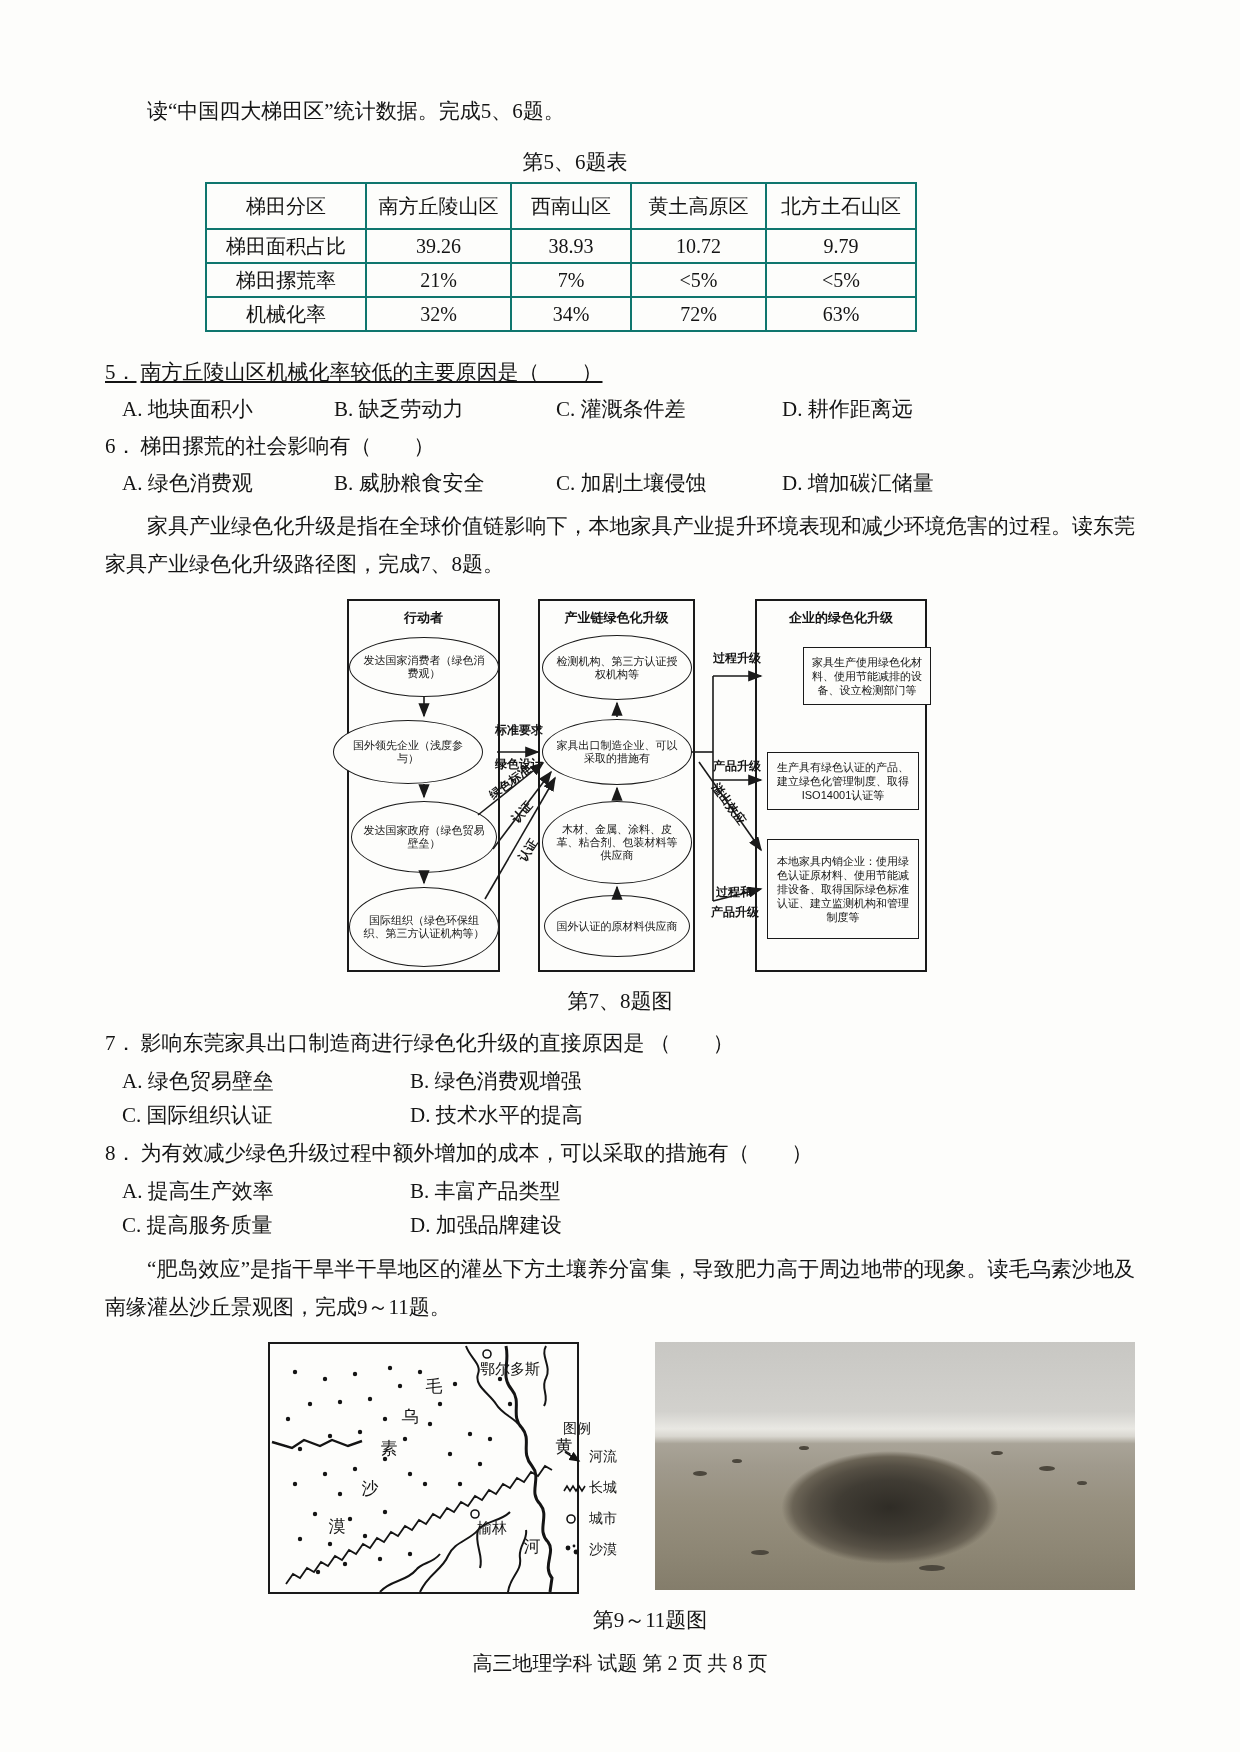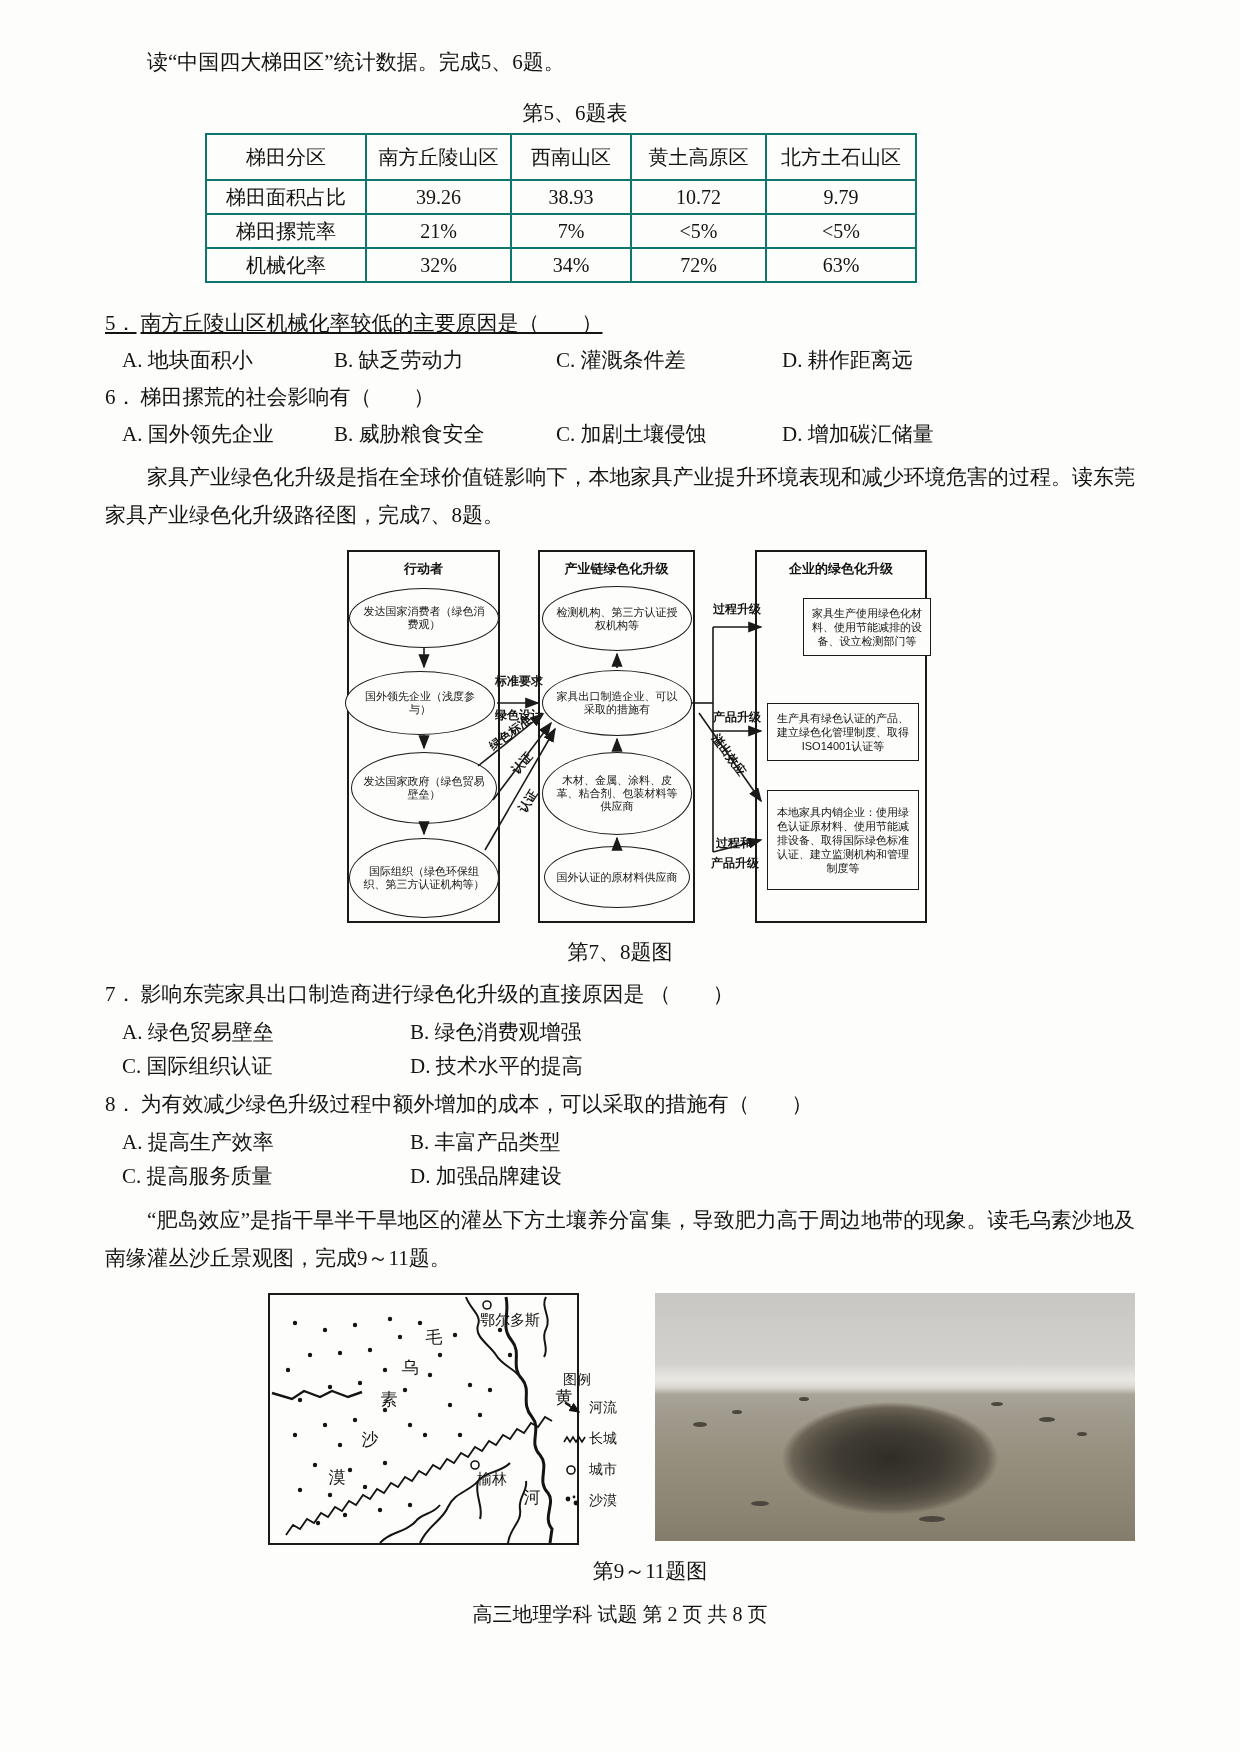--- a/index.html
+++ b/index.html
@@ -1,18 +1,18 @@
 <!DOCTYPE html>
 <html><head>
 <meta charset="utf-8">
 <style>
   html,body{margin:0;padding:0;background:#e8e8e8;}
   .page{width:1240px;height:1752px;background:#fdfdfb;position:relative;margin:0 auto;
         font-family:"Liberation Serif","DejaVu Serif",serif;color:#141414;overflow:hidden;}
-  .content{padding:47px 105px 0 105px;}
+  .content{padding:96px 105px 0 105px;}
   p{margin:0;}
   .intro{font-size:21px;line-height:30px;text-indent:2em;}
   .tbl-caption{font-size:21px;text-align:center;margin-top:22px;transform:translateX(-45px);}
   table.terrace{border-collapse:collapse;margin-top:6px;margin-left:100px;font-size:20px;}
   table.terrace td{border:2px solid #0f766e;text-align:center;padding:0 6px;}
   table.terrace tr.hd td{height:44px;}
   table.terrace tr.dt td{height:32px;}
   .q{font-size:21px;line-height:32px;}
   .qnum{padding-right:4px;}
   .opts4{display:grid;grid-template-columns:212px 222px 226px auto;padding-left:17px;font-size:21px;line-height:32px;}
@@ -103,42 +103,42 @@
   <p class="q mt26"><span class="qnum">5．</span><span>南方丘陵山区机械化率较低的主要原因是（　　）</span></p>
   <div class="opts4 mt6">
     <span>A. 地块面积小</span>
     <span>B. 缺乏劳动力</span>
     <span>C. 灌溉条件差</span>
     <span>D. 耕作距离远</span>
   </div>
 
   <p class="q mt6"><span class="qnum">6．</span><span>梯田摞荒的社会影响有（　　）</span></p>
   <div class="opts4 mt6">
-    <span>A. 国外领先企业</span>
+    <span>A. 绿色消费观</span>
     <span>B. 威胁粮食安全</span>
     <span>C. 加剧土壤侵蚀</span>
     <span>D. 增加碳汇储量</span>
   </div>
 
   <p class="para mt8">家具产业绿色化升级是指在全球价值链影响下，本地家具产业提升环境表现和减少环境危害的过程。读东莞家具产业绿色化升级路径图，完成7、8题。</p>
 
   <div class="diagram">
 
     <div class="dbox" style="left:242px;top:0;width:153px;height:373px">
       <div class="dtitle">行动者</div>
     </div>
     <div class="dbox" style="left:433px;top:0;width:157px;height:373px">
       <div class="dtitle">产业链绿色化升级</div>
     </div>
     <div class="dbox" style="left:650px;top:0;width:172px;height:373px">
       <div class="dtitle">企业的绿色化升级</div>
     </div>
 
     <div class="ell" style="left:244px;top:38px;width:150px;height:60px">发达国家消费者（绿色消费观）</div>
-    <div class="ell" style="left:240px;top:121px;width:150px;height:64px">国外领先企业（浅度参与）</div>
+    <div class="ell" style="left:228px;top:121px;width:150px;height:64px">国外领先企业（浅度参与）</div>
     <div class="ell" style="left:246px;top:202px;width:146px;height:72px">发达国家政府（绿色贸易壁垒）</div>
     <div class="ell" style="left:244px;top:288px;width:150px;height:80px">国际组织（绿色环保组织、第三方认证机构等）</div>
 
     <div class="ell" style="left:437px;top:36px;width:150px;height:65px">检测机构、第三方认证授权机构等</div>
     <div class="ell" style="left:437px;top:120px;width:150px;height:66px">家具出口制造企业、可以采取的措施有</div>
     <div class="ell" style="left:437px;top:202px;width:150px;height:83px">木材、金属、涂料、皮革、粘合剂、包装材料等供应商</div>
     <div class="ell" style="left:439px;top:296px;width:146px;height:62px">国外认证的原材料供应商</div>
 
     <div class="drect" style="left:698px;top:48px;width:128px;height:58px">家具生产使用绿色化材料、使用节能减排的设备、设立检测部门等</div>
     <div class="drect" style="left:662px;top:153px;width:152px;height:58px">生产具有绿色认证的产品、建立绿色化管理制度、取得ISO14001认证等</div>

